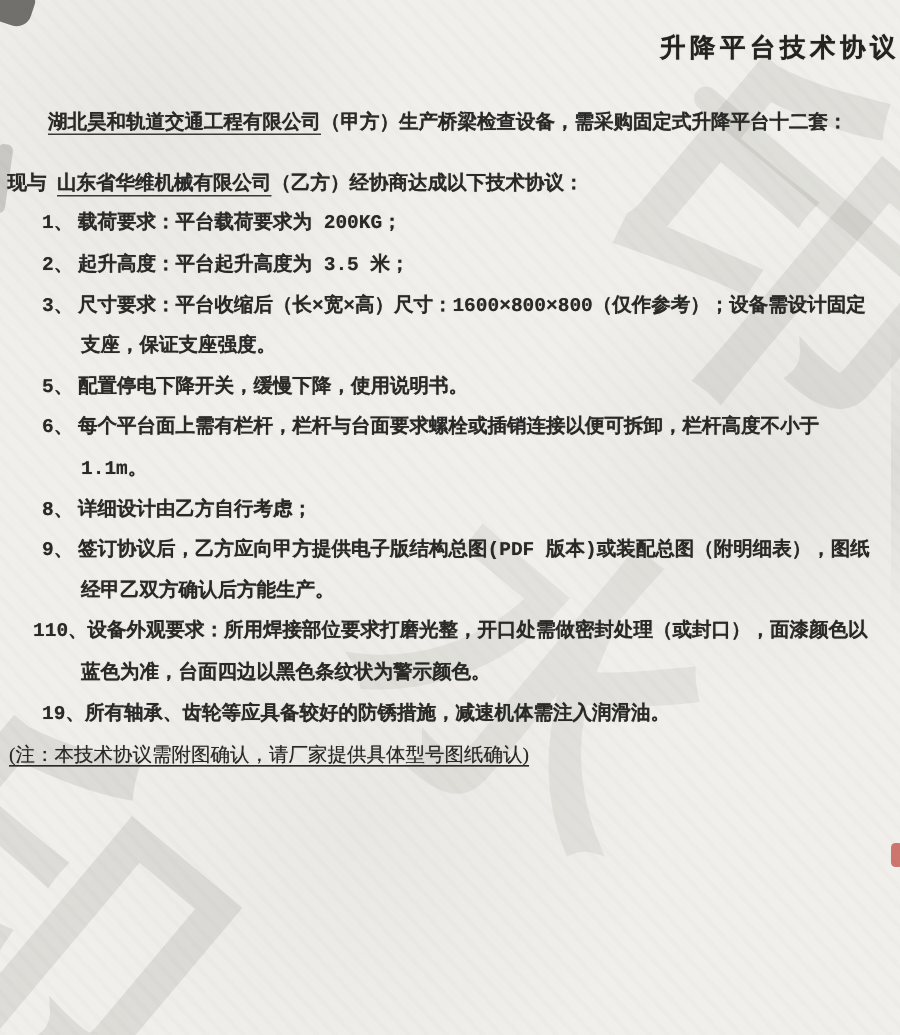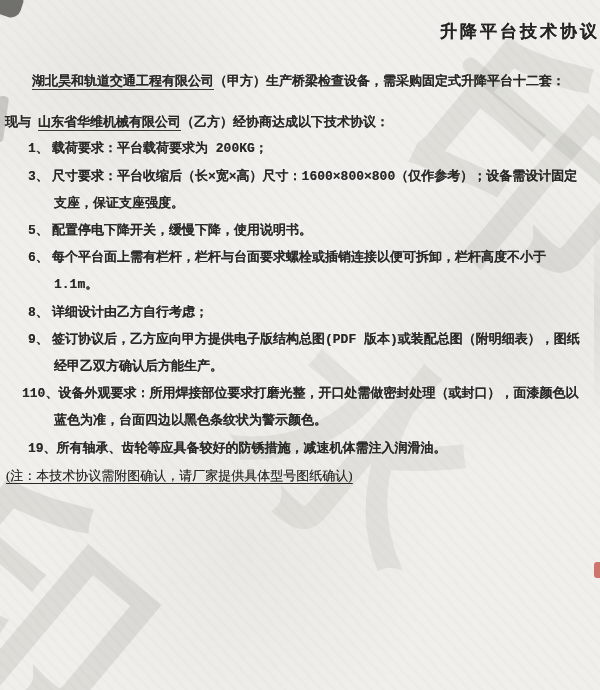--- a/index.html
+++ b/index.html
@@ -119,20 +119,21 @@
 
   <div class="content">
     <h1 class="title">升降平台技术协议</h1>
 
     <div class="body">
       <div class="intro-line1"><span class="uline">湖北昊和轨道交通工程有限公司</span><span>（甲方）生产桥梁检查设备，需采购固定式升降平台十二套：</span></div>
       <div class="intro-line2"><span>现与</span><span class="sp"></span><span class="uline">山东省华维机械有限公司</span><span>（乙方）经协商达成以下技术协议：</span></div>
 
       <div class="items">
         <div class="item"><span class="num">1、</span><span>载荷要求：平台载荷要求为 200KG；</span></div>
+        <div class="item"><span class="num">2、</span><span>起升高度：平台起升高度为 3.5 米；</span></div>
         <div class="item"><span class="num">3、</span><span>尺寸要求：平台收缩后（长×宽×高）尺寸：1600×800×800（仅作参考）；设备需设计固定支座，保证支座强度。</span></div>
         <div class="item"><span class="num">5、</span><span>配置停电下降开关，缓慢下降，使用说明书。</span></div>
         <div class="item"><span class="num">6、</span><span>每个平台面上需有栏杆，栏杆与台面要求螺栓或插销连接以便可拆卸，栏杆高度不小于 1.1m。</span></div>
         <div class="item"><span class="num">8、</span><span>详细设计由乙方自行考虑；</span></div>
         <div class="item"><span class="num">9、</span><span>签订协议后，乙方应向甲方提供电子版结构总图(PDF 版本)或装配总图（附明细表），图纸经甲乙双方确认后方能生产。</span></div>
         <div class="item wide-num"><span class="num">110、</span><span>设备外观要求：所用焊接部位要求打磨光整，开口处需做密封处理（或封口），面漆颜色以蓝色为准，台面四边以黑色条纹状为警示颜色。</span></div>
         <div class="item"><span class="num">19、</span><span>所有轴承、齿轮等应具备较好的防锈措施，减速机体需注入润滑油。</span></div>
       </div>
 
       <div class="note">(注：本技术协议需附图确认，请厂家提供具体型号图纸确认)</div>

